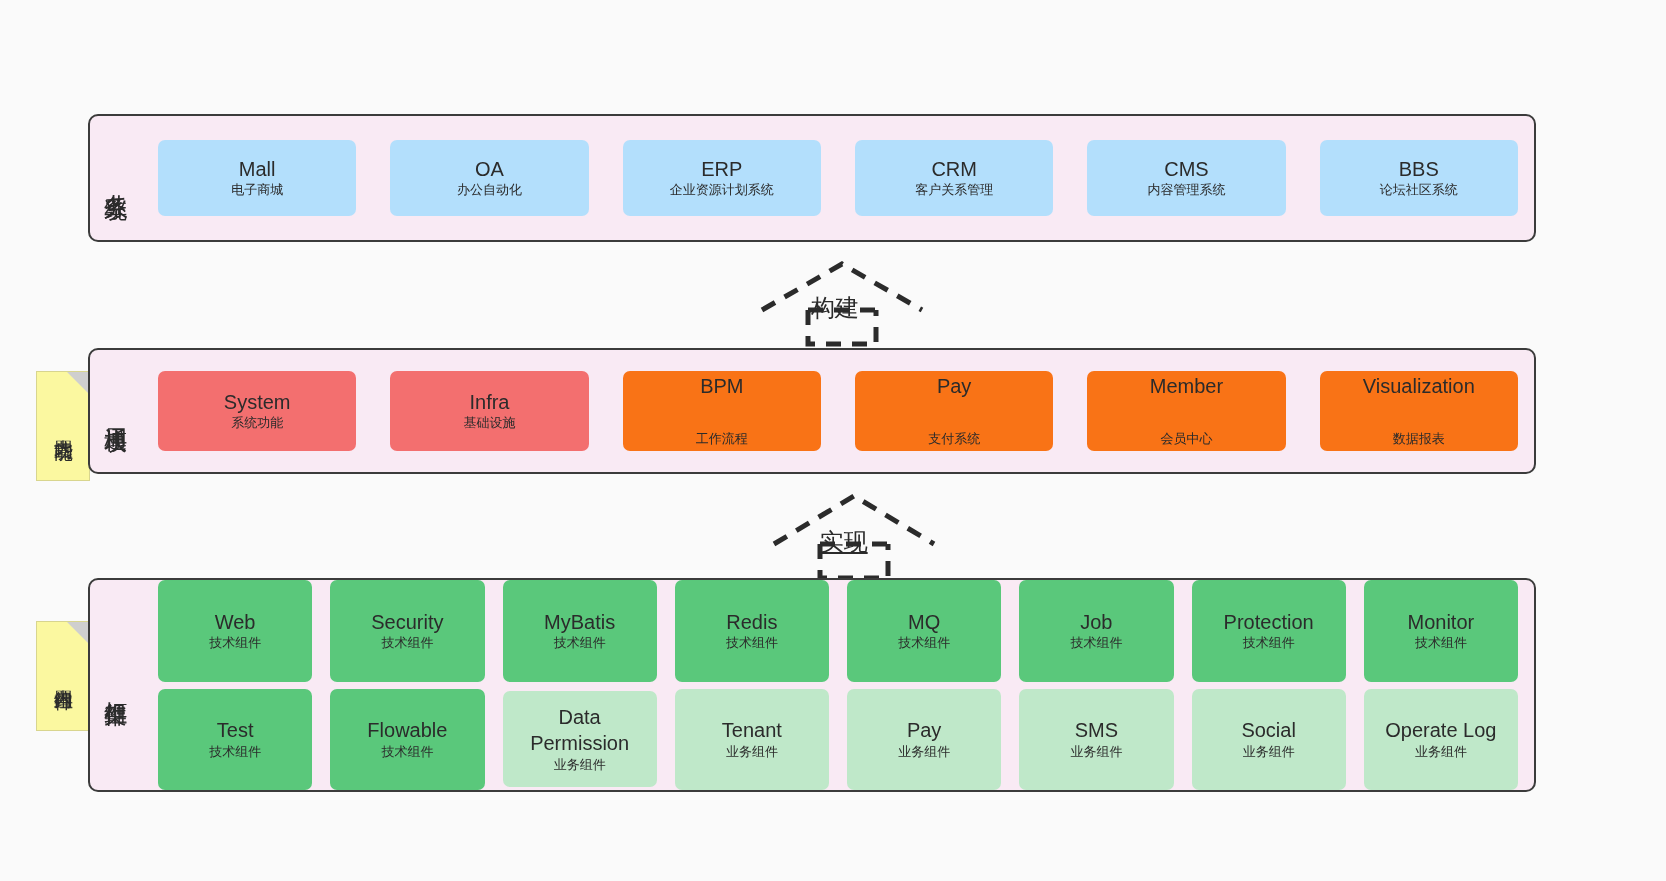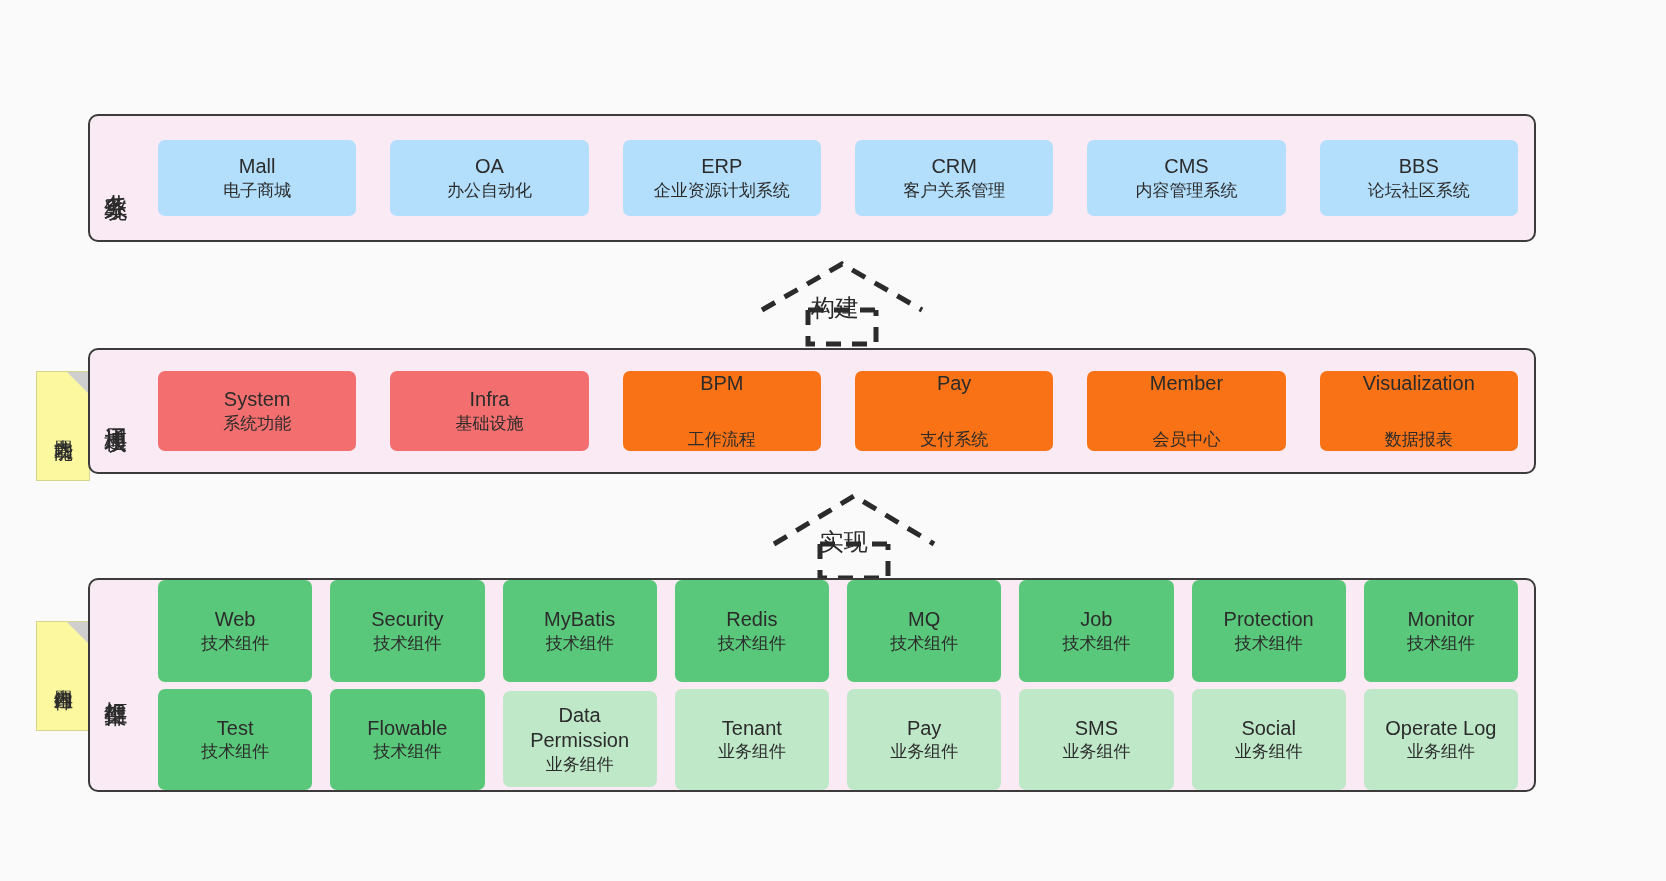--- a/index.html
+++ b/index.html
@@ -62,21 +62,21 @@
     display: flex;
     flex-direction: column;
     align-items: center;
     justify-content: center;
     text-align: center;
     color: #2b2b2b;
     font-size: 20px;
     line-height: 1.28;
     padding: 4px 6px;
   }
-  .cell .sub { font-size: 17px; }
+  .cell .sub { font-size: 13px; }
 
   
   #panel-business { left: 88px; top: 114px; width: 1448px; height: 128px; }
   #panel-business .row { height: 76px; gap: 0; }
   #panel-business .cell { background: #b3dffc; }
 
   #panel-modules { left: 88px; top: 348px; width: 1448px; height: 126px; }
   #panel-modules .row { height: 80px; }
   #panel-modules .cell.strong { background: #f36f6f; }
   #panel-modules .cell.soft   { background: #f97316; gap: 32px; }
@@ -132,21 +132,21 @@
     transform: translateX(-50%);
     font-size: 24px;
     color: #2b2b2b;
     background: transparent;
     white-space: nowrap;
     user-select: none;
   }
   #arrow-build { left: 756px; top: 258px; width: 172px; height: 90px; }
   #arrow-build .arrow-label { top: 34px; left: 46%; }
   #arrow-implement { left: 768px; top: 490px; width: 172px; height: 92px; }
-  #arrow-implement .arrow-label { top: 36px; left: 44%; }
+  #arrow-implement .arrow-label { top: 36px; left: 44%; text-decoration: underline; }
 </style>
 </head>
 <body>
 
 <div class="canvas">
 
   <div class="layer-panel" id="panel-business">
     <div class="layer-title">业务系统</div>
     <div class="layer-body">
       <div class="row">

